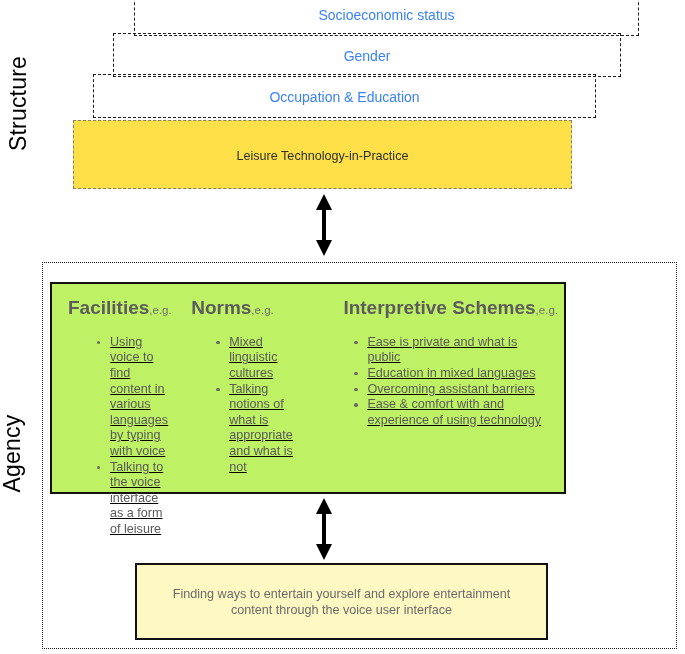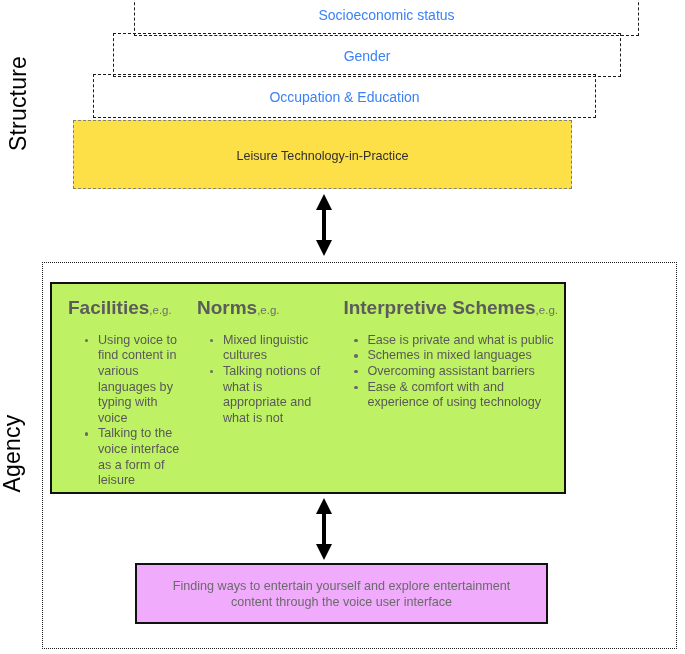--- a/index.html
+++ b/index.html
@@ -151,26 +151,27 @@
     white-space: nowrap;
     line-height: 1.1;
     margin-bottom: 14px;
   }
   .col-heading .eg {
     font-size: 11.5px;
     font-weight: normal;
     color: #6e6e6e;
     letter-spacing: 0;
   }
-  .col-schemes .col-heading { margin-left: 6px; }
+  .col-schemes .col-heading { margin-left: 18px; }
 
   ul.bullets {
-    margin: 4px;
+    margin: 16px;
     padding: 0 0 0 26px;
     list-style: none;
+    text-decoration: underline;
   }
   ul.bullets li {
     position: relative;
     font-size: 12.6px;
     line-height: 15.6px;
     color: #595959;
     margin-bottom: 0px;
     padding-left: 0;
   }
   ul.bullets li::before {
@@ -185,24 +186,24 @@
   }
   .col-norms ul.bullets { padding-left: 22px; }
   .col-schemes ul.bullets { padding-left: 26px; }
 
   
   #outcome-box {
     position: absolute;
     left: 135px;
     top: 563px;
     width: 413px;
-    height: 61px;
+    height: 77px;
     border: 2.6px solid #111111;
     box-sizing: border-box;
-    background: #f0abfc;
+    background: #fef9c3;
     display: flex;
     align-items: center;
     justify-content: center;
   }
   #outcome-box .outcome-text {
     text-align: center;
     font-size: 12.6px;
     line-height: 16px;
     color: #6a6a6a;
     padding: 0 14px;
@@ -258,21 +259,21 @@
         <ul class="bullets">
           <li>Mixed linguistic cultures</li>
           <li>Talking notions of what is appropriate and what is not</li>
         </ul>
       </div>
 
       <div class="column col-schemes">
         <div class="col-heading"><span>Interpretive Schemes</span><span class="eg">,e.g.</span></div>
         <ul class="bullets">
           <li>Ease is private and what is public</li>
-          <li>Schemes in mixed languages</li>
+          <li>Education in mixed languages</li>
           <li>Overcoming assistant barriers</li>
           <li>Ease &amp; comfort with and experience of using technology</li>
         </ul>
       </div>
 
     </div>
   </div>
 
   <svg class="arrow" style="left:303px; top:497px;" width="42" height="64">
     <line x1="21" y1="12" x2="21" y2="52" stroke="#000000" stroke-width="4"></line>

